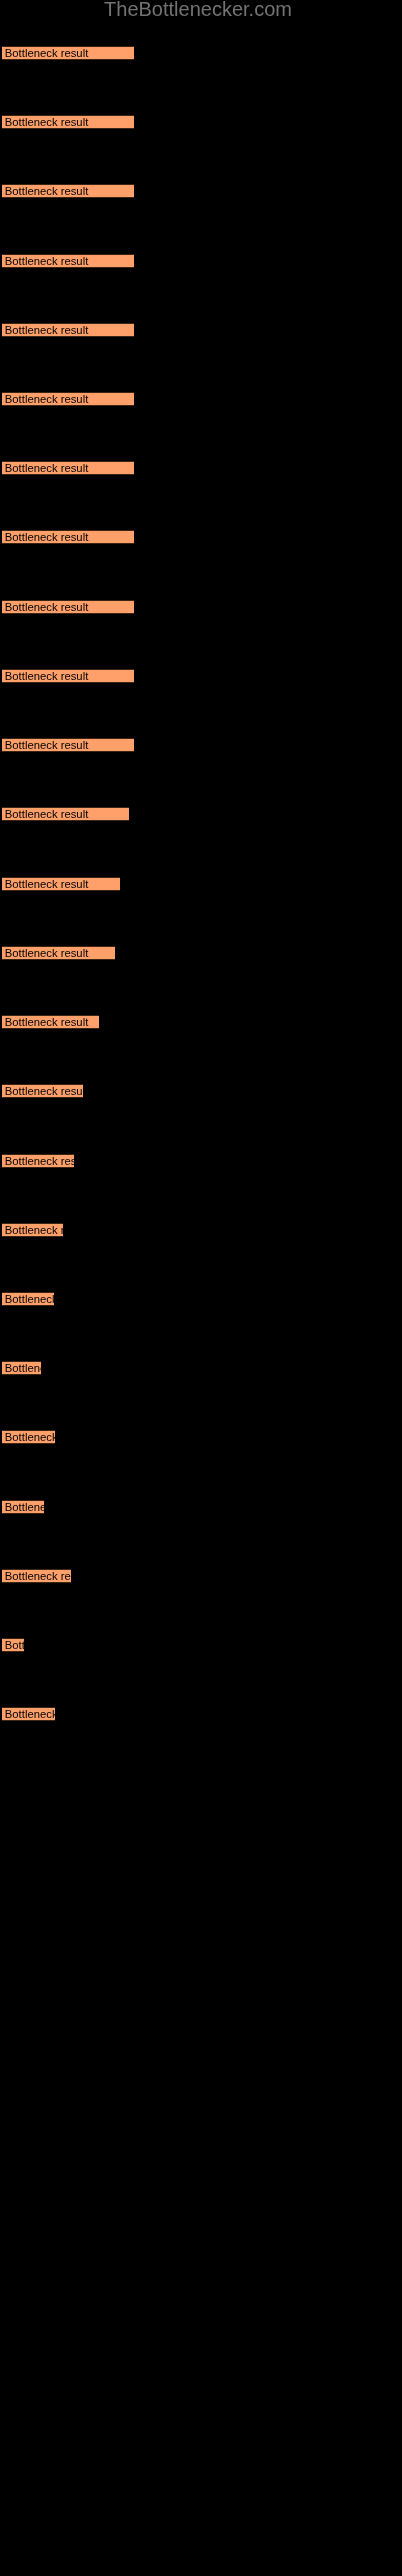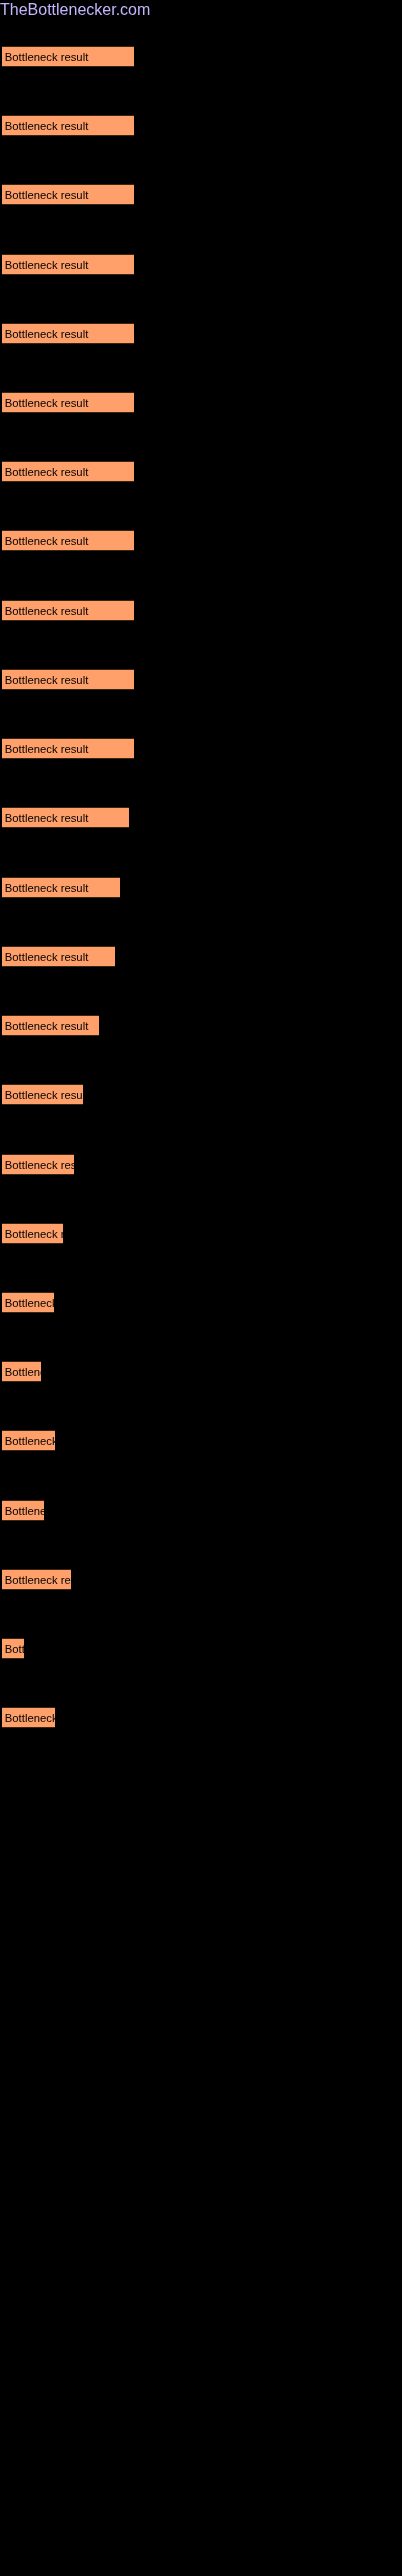--- a/index.html
+++ b/index.html
@@ -19,40 +19,40 @@
     position: relative;
     width: 403px;
     height: 2576px;
     background: #000000;
   }
   #watermark {
     position: absolute;
     top: 0px;
     left: 0px;
     width: 396px;
-    text-align: left;
-    font-size: 16px;
+    text-align: center;
+    font-size: 20px;
     line-height: 19.3px;
-    color: #c4b5fd;
+    color: #737373;
     font-family: "Liberation Sans", sans-serif;
     letter-spacing: 0px;
     white-space: nowrap;
     user-select: none;
   }
   #bars-layer {
     position: absolute;
     top: 0;
     left: 0;
     width: 403px;
     height: 2576px;
   }
   .bar {
     position: absolute;
     left: 1.6px;
-    height: 21px;
+    height: 14px;
     background: #FFA06A;
     border-top: 0.8px solid #3a2414;
     border-bottom: 0.8px solid #3a2414;
     box-sizing: border-box;
     overflow: hidden;
     white-space: nowrap;
   }
   .bar-label {
     position: absolute;
     left: 3.2px;

